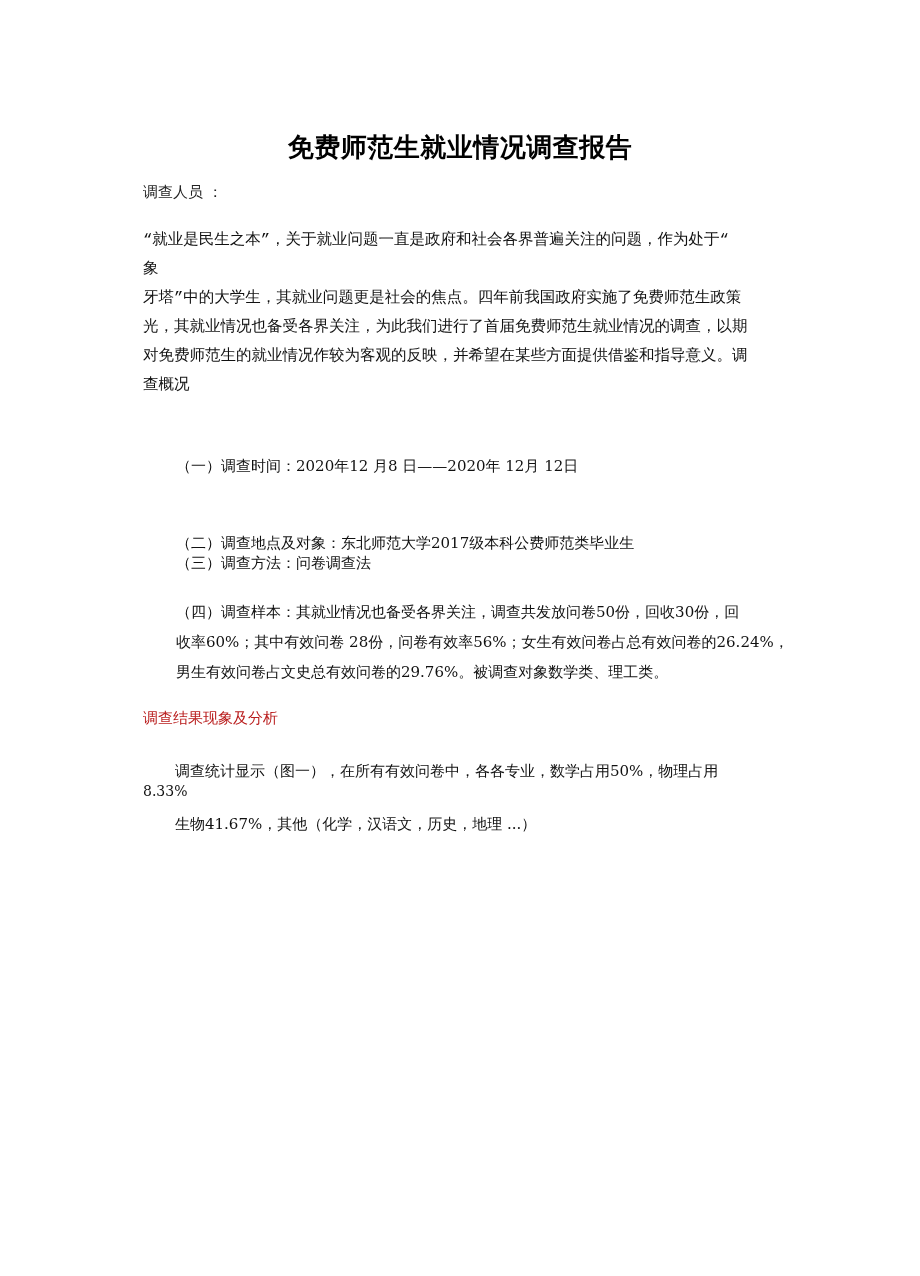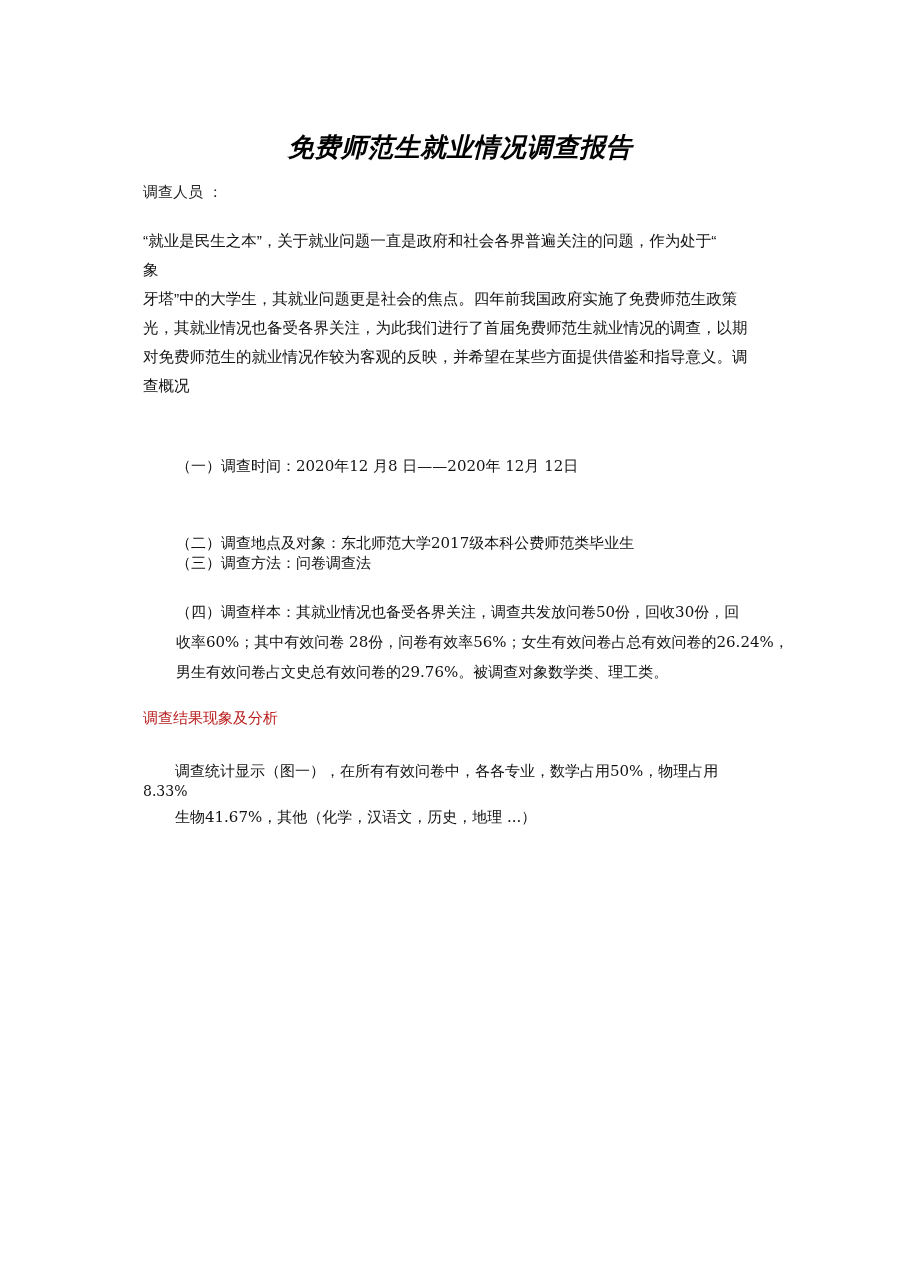--- a/index.html
+++ b/index.html
@@ -27,38 +27,37 @@
       left: 0;
       top: 110px;
       width: 920px;
       text-align: center;
       font-family: "DejaVu Sans", "Liberation Sans", sans-serif;
       font-weight: bold;
       font-size: 26px;
       line-height: 40px;
       color: #000;
       letter-spacing: 0.5px;
-      font-style: italic;
     }
     .investigator {
       position: absolute;
       left: 143px;
       top: 180px;
       font-size: 15px;
       line-height: 24px;
       color: #222;
     }
     .intro {
       position: absolute;
       left: 143px;
       top: 226px;
       width: 640px;
       font-size: 15.5px;
       line-height: 29px;
-      font-family: Liberation Sans, sans-serif;
+      font-family: Liberation Mono, monospace;
       color: #111;
     }
     .intro .line {
       display: block;
       white-space: nowrap;
     }
     .item {
       position: absolute;
       left: 143px;
       font-size: 15px;
@@ -100,21 +99,21 @@
     }
     .results .r1b {
       display: block;
       line-height: 18px;
       white-space: nowrap;
       font-size: 14px;
     }
     .results .r2 {
       display: block;
       padding-left: 32px;
-      margin-top: 6px;
+      margin-top: 13px;
       line-height: 22px;
       white-space: nowrap;
     }
   </style>
 </head>
 <body>
 
 <div class="page">
 
   <h1 class="title">免费师范生就业情况调查报告</h1>

